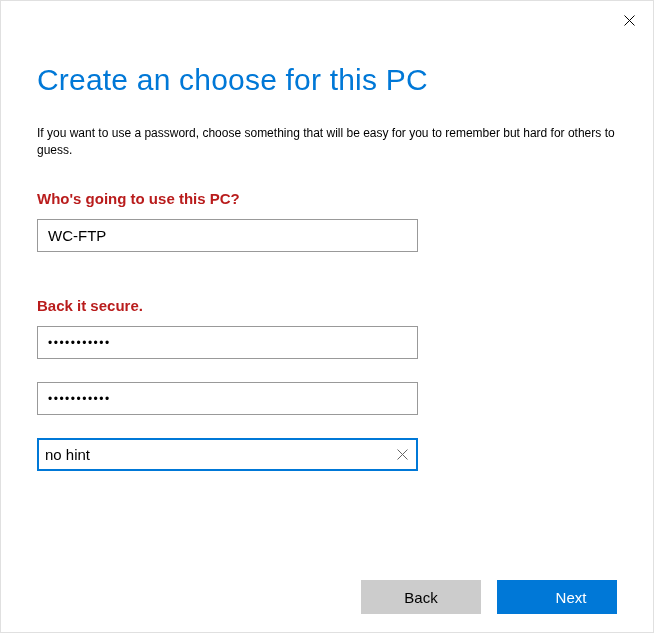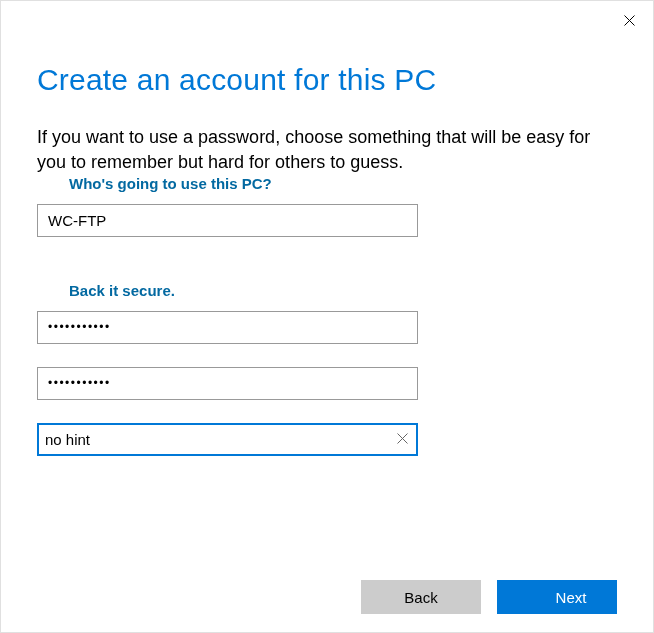--- a/index.html
+++ b/index.html
@@ -30,30 +30,30 @@
     }
     .title {
       color: #0078D7;
       font-size: 30px;
       font-weight: 300;
       margin-bottom: 28px;
       letter-spacing: 0.2px;
     }
     .subtitle {
       color: #000;
-      font-size: 18px;
+      font-size: 12px;
       line-height: 1.38;
+      margin-bottom: 32px;
       max-width: 580px;
     }
     .label {
-      color: #0369a1;
+      color: #b91c1c;
       font-size: 15px;
       font-weight: 600;
       margin-bottom: 12px;
-      margin-left: 32px;
     }
     .field-wrap { position: relative; width: 381px; }
     .field {
       width: 381px;
       height: 33px;
       border: 1px solid #999;
       background: #fff;
       padding: 0 10px;
       font-size: 15px;
       font-family: inherit;
@@ -109,21 +109,21 @@
 
 <div class="close-btn">
   <span>
     <svg viewBox="0 0 11 11">
         <path d="M0.5 0.5 L10.5 10.5 M10.5 0.5 L0.5 10.5" stroke="#000" stroke-width="1" fill="none"></path>
       </svg>
   </span>
 </div>
 
 <div class="content">
-  <h1 class="title">Create an account for this PC</h1>
+  <h1 class="title">Create an choose for this PC</h1>
   <p class="subtitle">If you want to use a password, choose something that will be easy for you to remember but hard for others to guess.</p>
 
   <div class="label">Who's going to use this PC?</div>
   <div class="field-wrap group-gap">
     <input type="text" class="field" value="WC-FTP" style="">
   </div>
 
   <div class="label">Back it secure.</div>
   <div class="field-wrap">
     <input type="text" class="field pw-dots" value="•••••••••••" style="">

